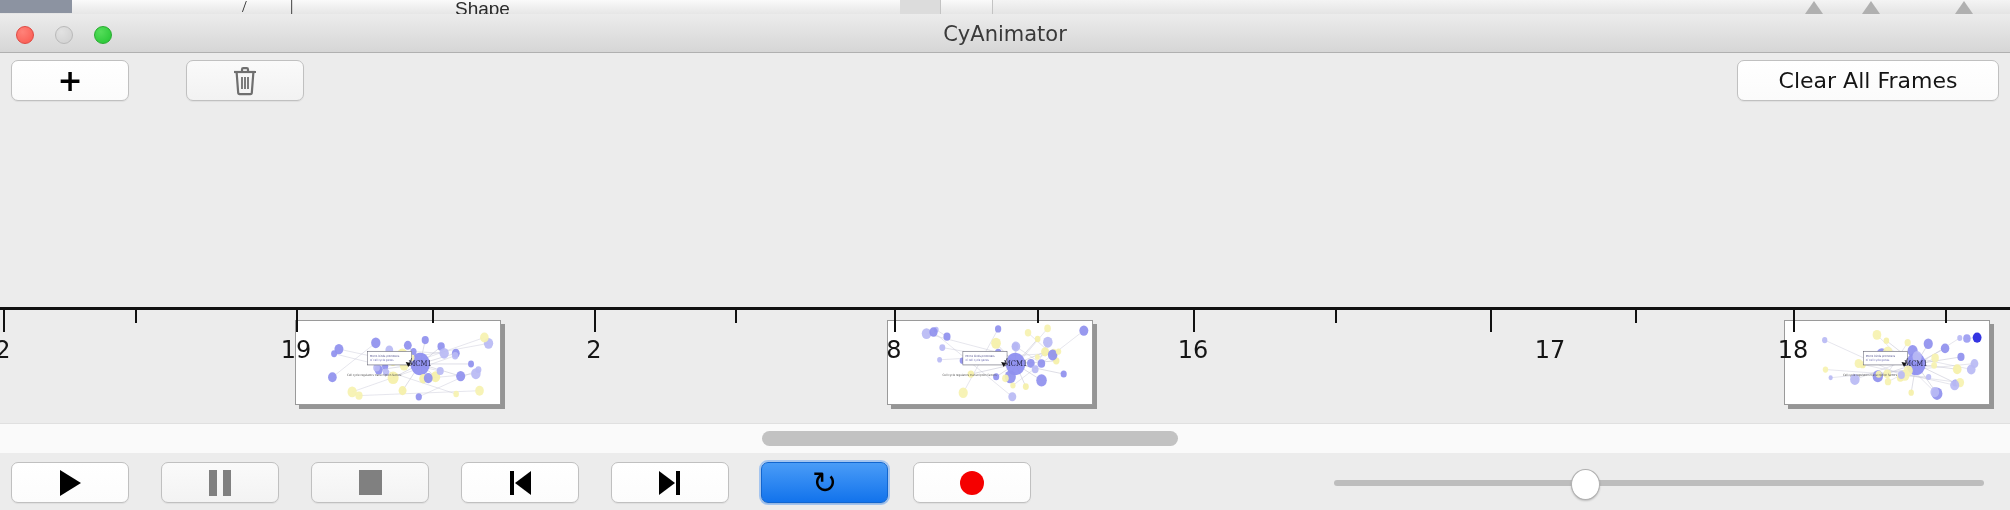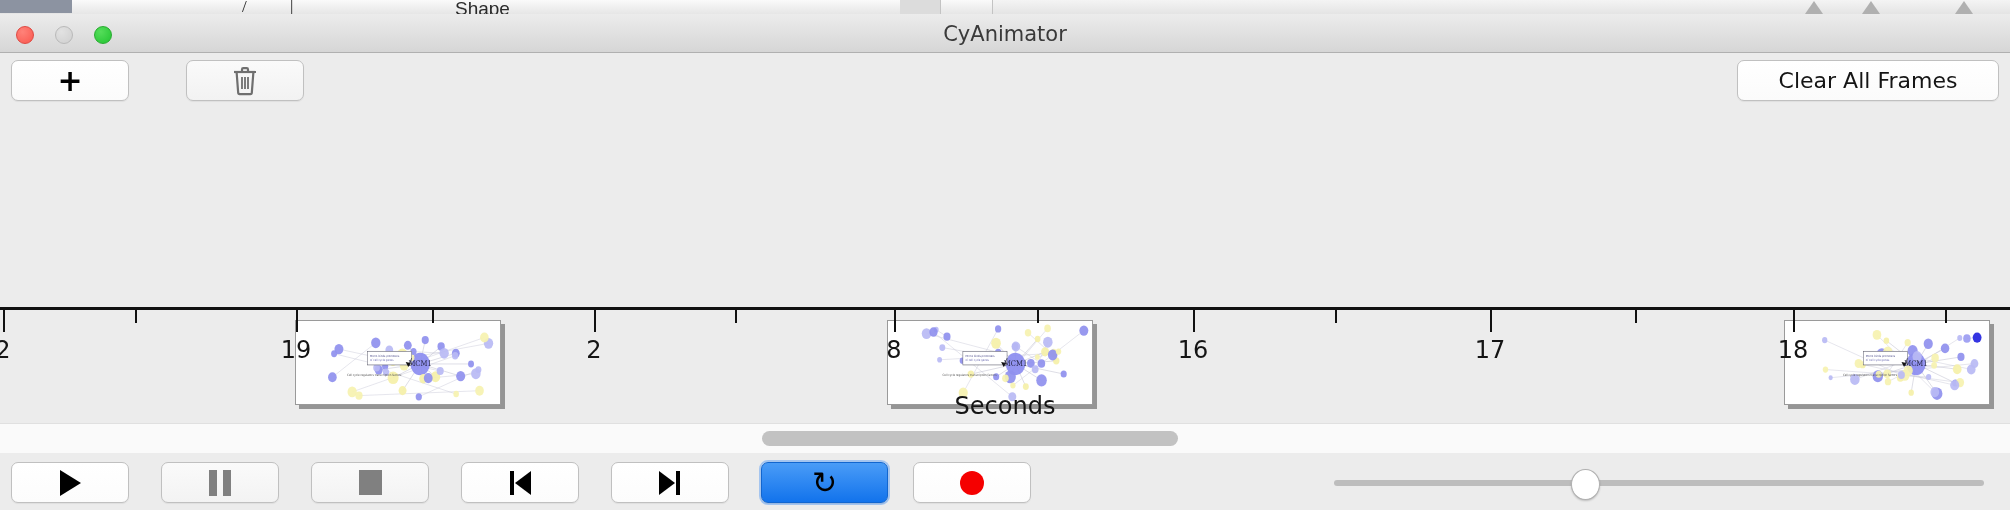--- a/index.html
+++ b/index.html
@@ -581,27 +581,26 @@
         <div class="tick major" style="left: 594px;"></div>
         <div class="tick-label" style="left: 594px;">2</div>
         <div class="tick minor" style="left: 735px;"></div>
         <div class="tick major" style="left: 894px;"></div>
         <div class="tick-label" style="left: 894px;">8</div>
         <div class="tick minor" style="left: 1037px;"></div>
         <div class="tick major" style="left: 1193px;"></div>
         <div class="tick-label" style="left: 1193px;">16</div>
         <div class="tick minor" style="left: 1335px;"></div>
         <div class="tick major" style="left: 1490px;"></div>
-        <div class="tick-label" style="left: 1490px;">17</div>
+        <div class="tick-label" style="left: 1550px;">17</div>
         <div class="tick minor" style="left: 1635px;"></div>
         <div class="tick major" style="left: 1793px;"></div>
         <div class="tick-label" style="left: 1793px;">18</div>
         <div class="tick minor" style="left: 1945px;"></div>
       </div>
-    <div class="axis-title">Seconds</div>
   </div>
 
   <div class="hscroll">
     <div class="thumb" id="hscroll-thumb" style="left: 762px; width: 416px;"></div>
   </div>
 
   <div class="controls">
     <div class="ctl" id="play-button">
       <span class="ico-play"></span>
     </div>

